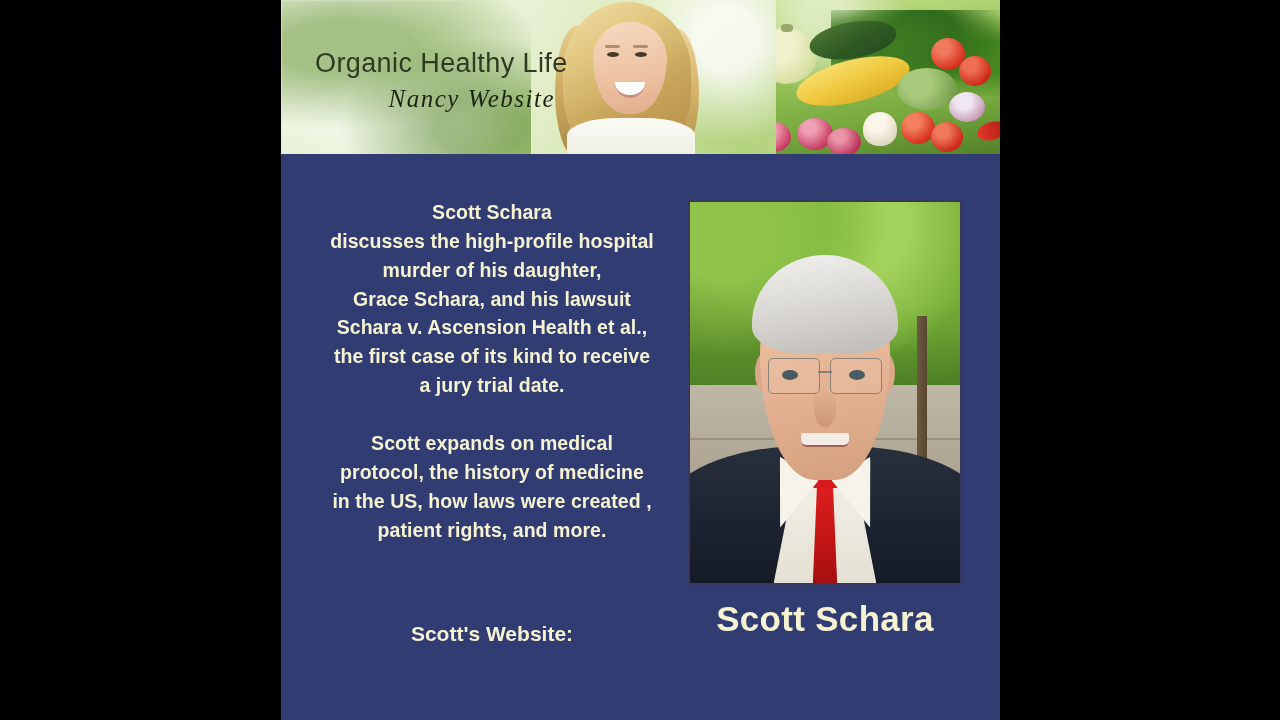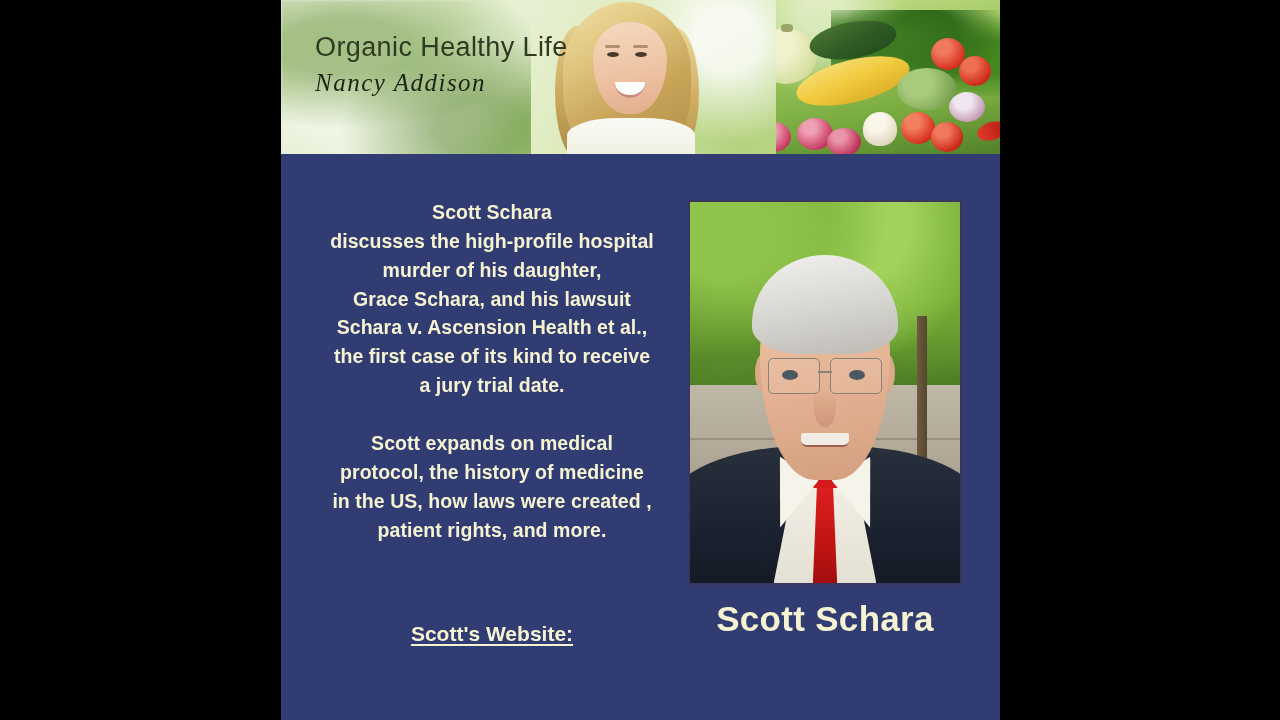--- a/index.html
+++ b/index.html
@@ -61,23 +61,23 @@
       radial-gradient(ellipse at 20% 30%, rgba(90,140,40,.5) 0 18%, rgba(90,140,40,0) 52%),
       radial-gradient(ellipse at 60% 80%, rgba(70,120,30,.45) 0 16%, rgba(70,120,30,0) 50%),
       radial-gradient(ellipse at 8% 85%, rgba(255,255,255,.5) 0 14%, rgba(255,255,255,0) 44%);
     filter: blur(1px);
   }
 
   
   #logo-wrap {
     position: absolute;
     left: 34px;
-    top: 32px;
+    top: 48px;
     width: 240px;
-    text-align: left;
+    text-align: right;
     z-index: 6;
   }
   #logo-title {
     font-family: "Liberation Sans", sans-serif;
     font-size: 27px;
     font-weight: 400;
     letter-spacing: .4px;
     color: #2e3a21;
     white-space: nowrap;
   }
@@ -273,21 +273,20 @@
     top: 617px;
     width: 402px;
     text-align: center;
   }
   .weblink {
     display: block;
     font-size: 21px;
     font-weight: 700;
     line-height: 1.6;
     color: #f6f3d2;
-    text-decoration: underline;
     text-decoration-thickness: 2px;
     text-underline-offset: 3px;
     cursor: pointer;
   }
 
   
   #guest-photo {
     position: absolute;
     left: 409px;
     top: 202px;
@@ -483,21 +482,21 @@
         <div class="face"></div>
         <div class="brow-l"></div>
         <div class="brow-r"></div>
         <div class="eye-l"></div>
         <div class="eye-r"></div>
         <div class="smile"></div>
       </div>
 
       <div id="logo-wrap">
         <div id="logo-title">Organic Healthy Life</div>
-        <div id="logo-sub">Nancy Addison</div>
+        <div id="logo-sub">Nancy Website</div>
       </div>
 
       <div id="banner-bottom-strip"></div>
     </div>
 
     <div id="text-column">
       <div class="para" id="para-1" style="white-space:pre-line;">Scott Schara
 discusses the  high-profile hospital
 murder of his daughter,
 Grace Schara, and  his lawsuit

